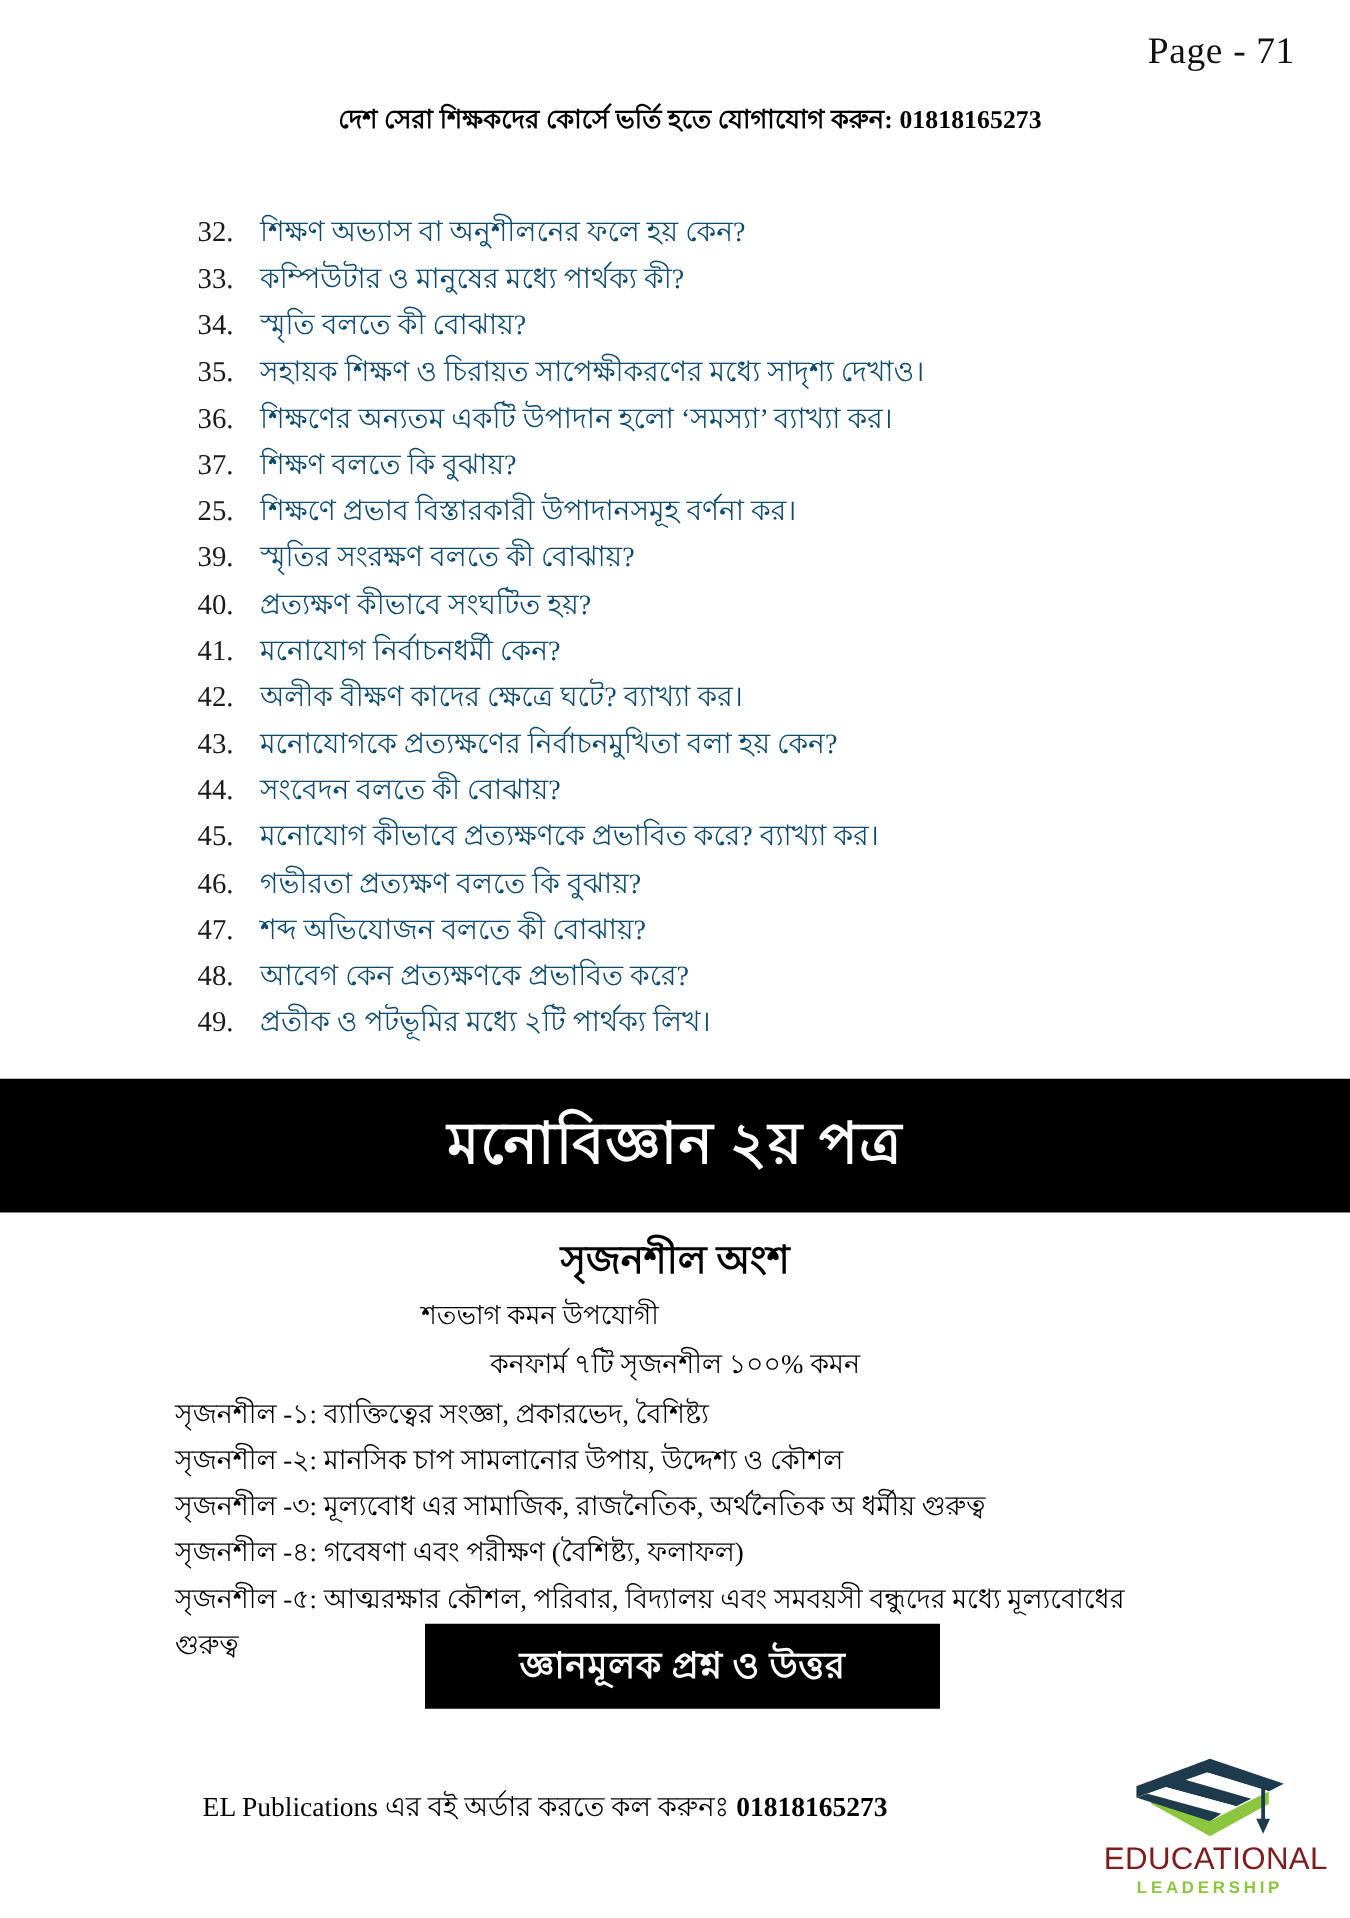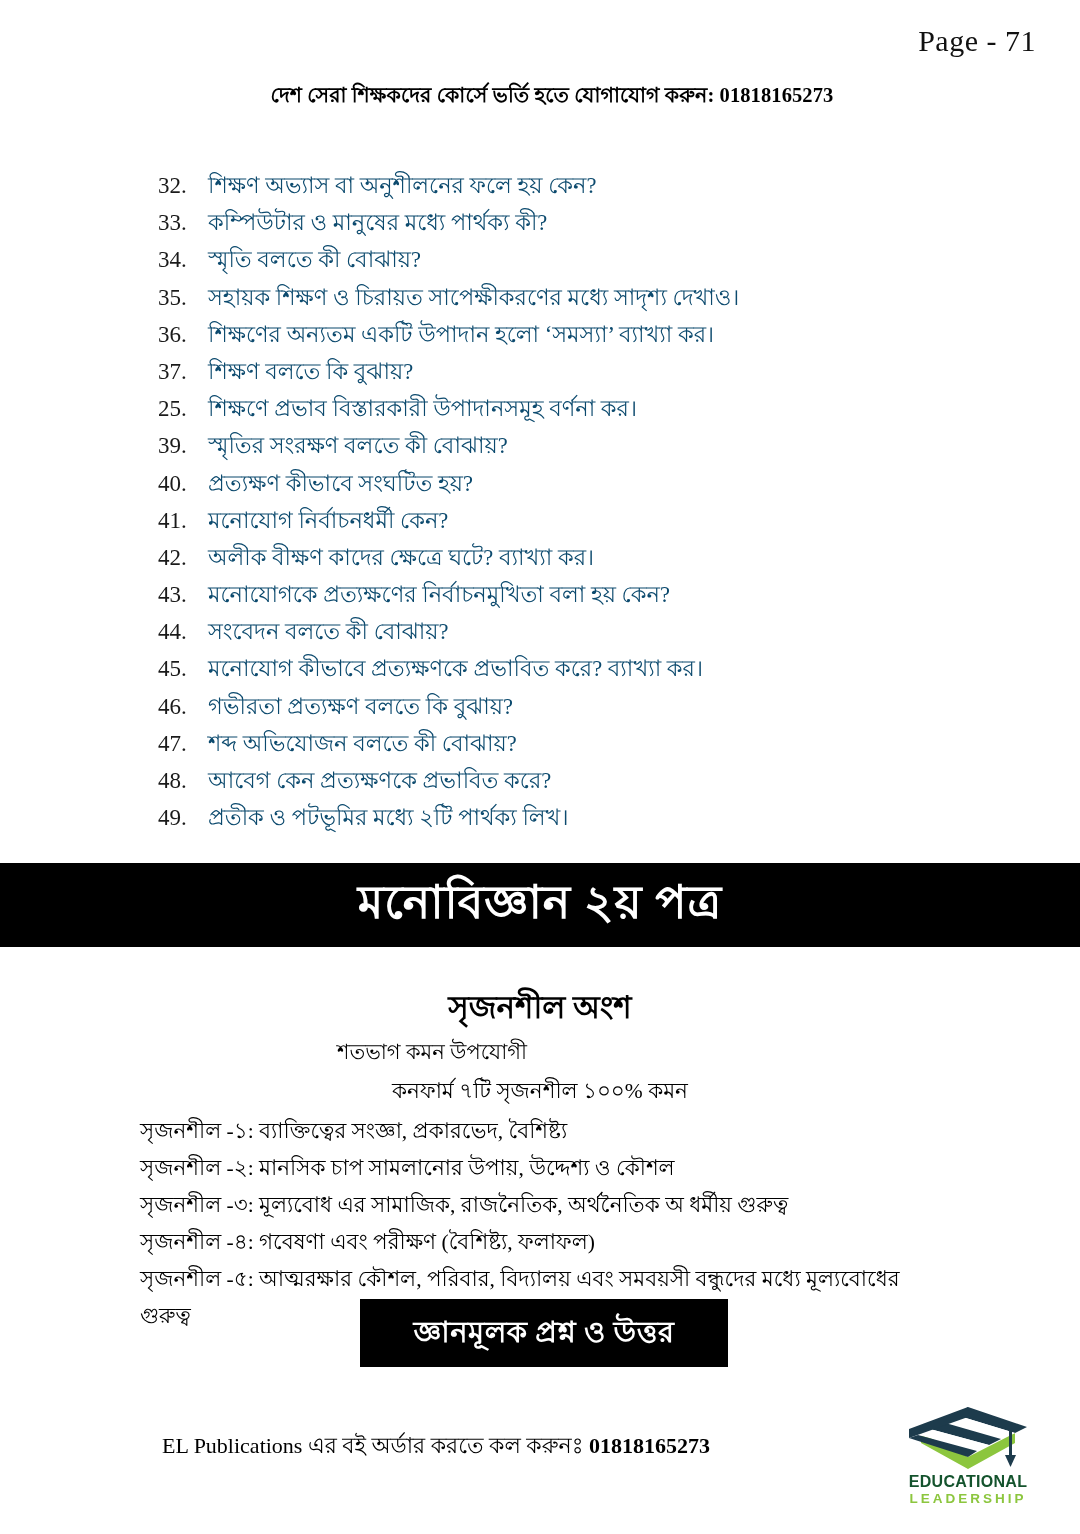--- a/index.html
+++ b/index.html
@@ -70,21 +70,21 @@
     color: #0c4a6e;
     white-space: nowrap;
   }
 
   
   .subject-banner {
     position: absolute;
     top: 863px;
     left: 0;
     width: 1080px;
-    height: 84px;
+    height: 107px;
     background: #000000;
     display: flex;
     align-items: center;
     justify-content: center;
   }
   .subject-banner-text {
     color: #ffffff;
     font-family: "Liberation Serif", "DejaVu Serif", serif;
     font-size: 46px;
     font-weight: bold;
@@ -131,22 +131,22 @@
     font-family: "Liberation Serif", "DejaVu Serif", serif;
     font-size: 21.5px;
     line-height: 37px;
     color: #000;
   }
 
   
   .knowledge-box {
     position: absolute;
     top: 1299px;
-    left: 360px;
-    width: 368px;
+    left: 340px;
+    width: 412px;
     height: 68px;
     background: #000000;
     display: flex;
     align-items: center;
     justify-content: center;
   }
   .knowledge-box-text {
     color: #ffffff;
     font-family: "Liberation Serif", "DejaVu Serif", serif;
     font-size: 29px;
@@ -178,23 +178,23 @@
     text-align: center;
   }
   .logo-mark {
     width: 118px;
     height: 66px;
     margin: 0 auto;
     display: block;
   }
   .logo-title {
     font-family: "Liberation Sans", "DejaVu Sans", sans-serif;
-    font-size: 16px;
-    font-weight: bold;
-    color: #14532d;
+    font-size: 25px;
+    font-weight: normal;
+    color: #7f1d1d;
     letter-spacing: 0.3px;
     line-height: 1.15;
     margin-top: 2px;
   }
   .logo-subtitle {
     font-family: "Liberation Sans", "DejaVu Sans", sans-serif;
     font-size: 13.5px;
     font-weight: bold;
     color: #8cc63e;
     letter-spacing: 3px;

